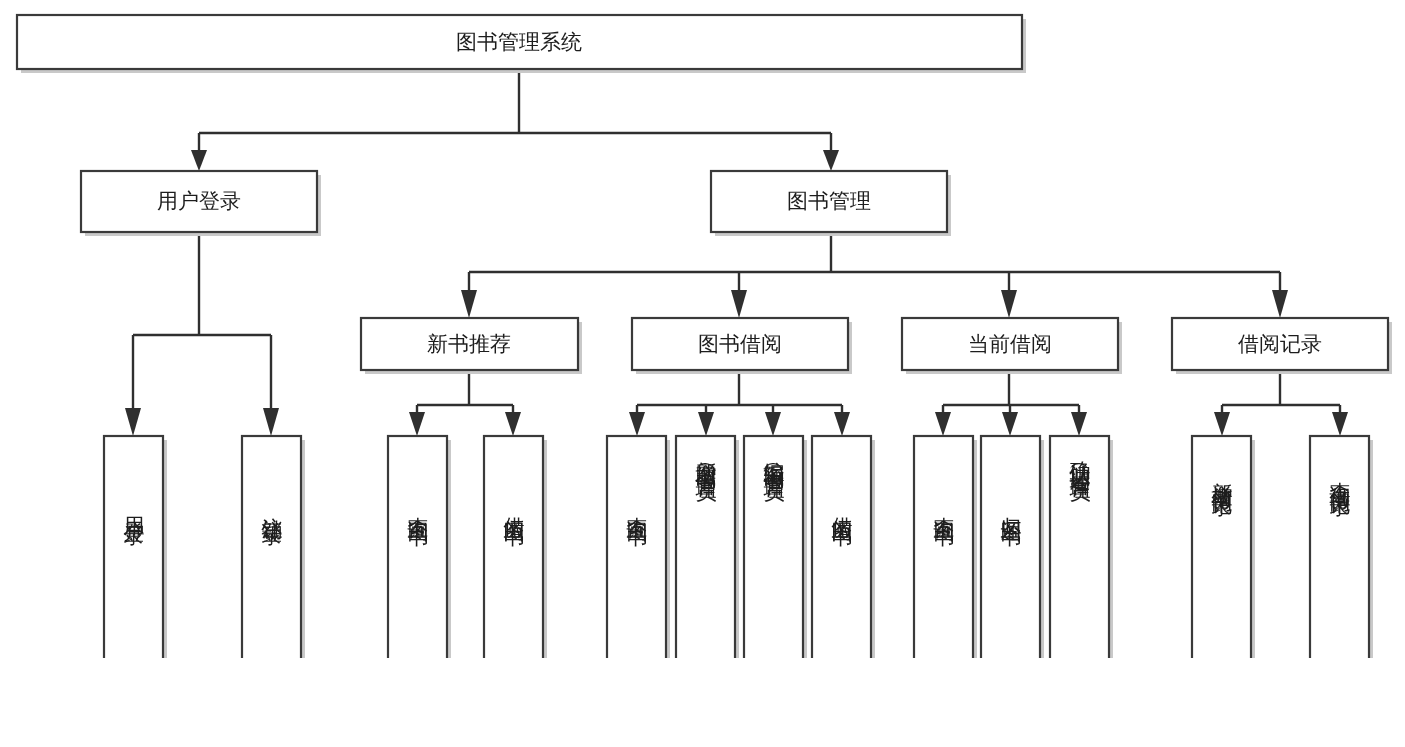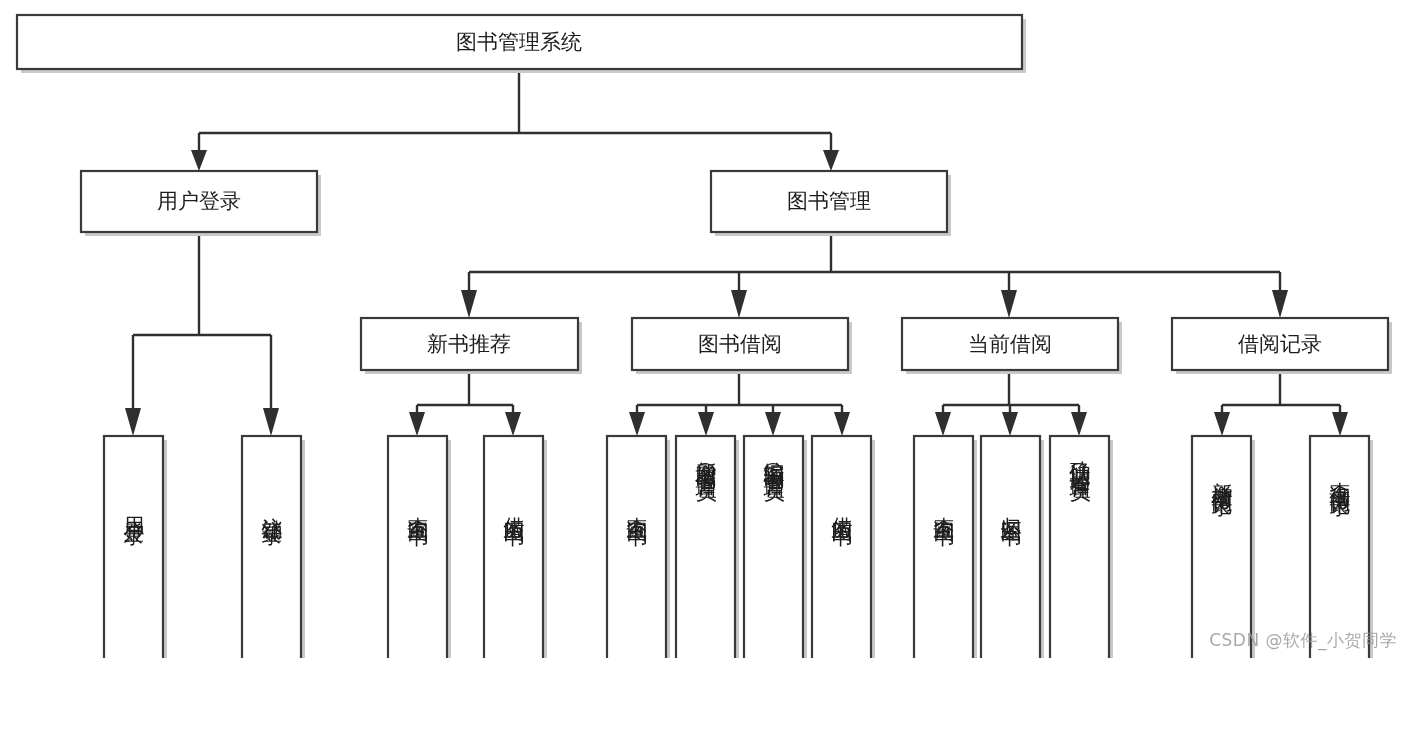--- a/index.html
+++ b/index.html
@@ -295,15 +295,14 @@
   <div class="vert-label-wrap" style="left:1050px; top:444px; width:59px; height:290px;">
     <span class="vert-label">确认归还（管理员）</span>
   </div>
   <div class="vert-label-wrap" style="left:1192px; top:465px; width:59px; height:265px;">
     <span class="vert-label">新增借阅记录</span>
   </div>
   <div class="vert-label-wrap" style="left:1310px; top:465px; width:59px; height:265px;">
     <span class="vert-label">查询借阅记录</span>
   </div>
 
-  <div class="watermark">CSDN @软件_小贺同学</div>
 
 </div>
 
 </body></html>

